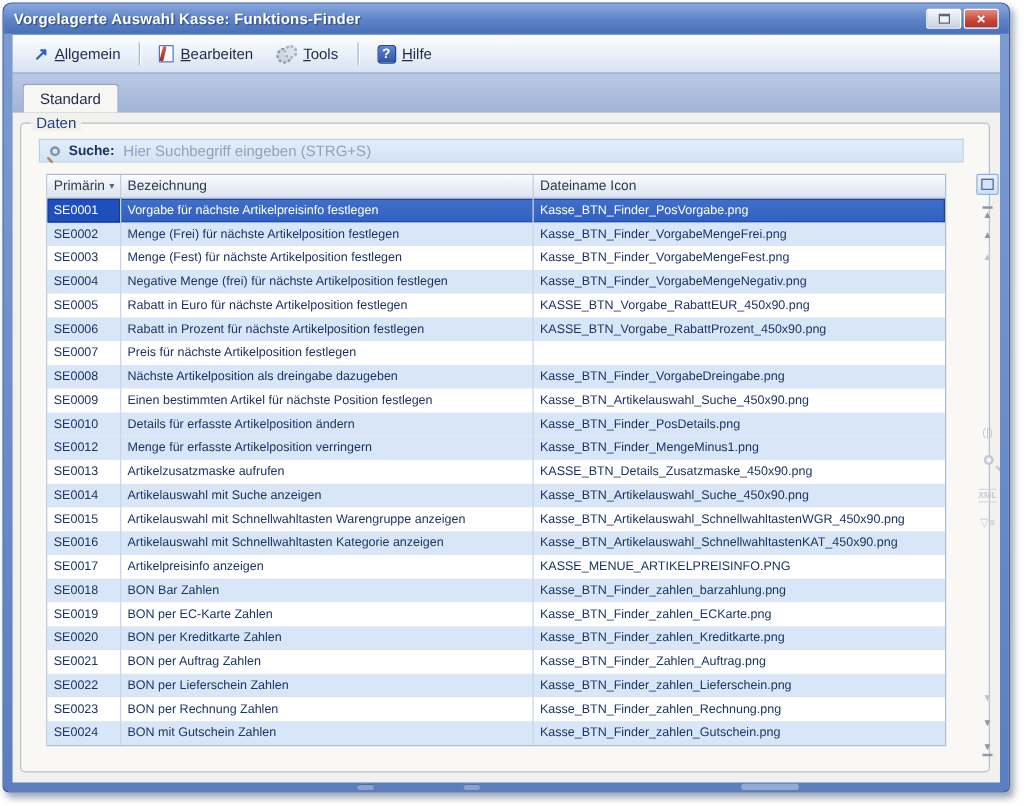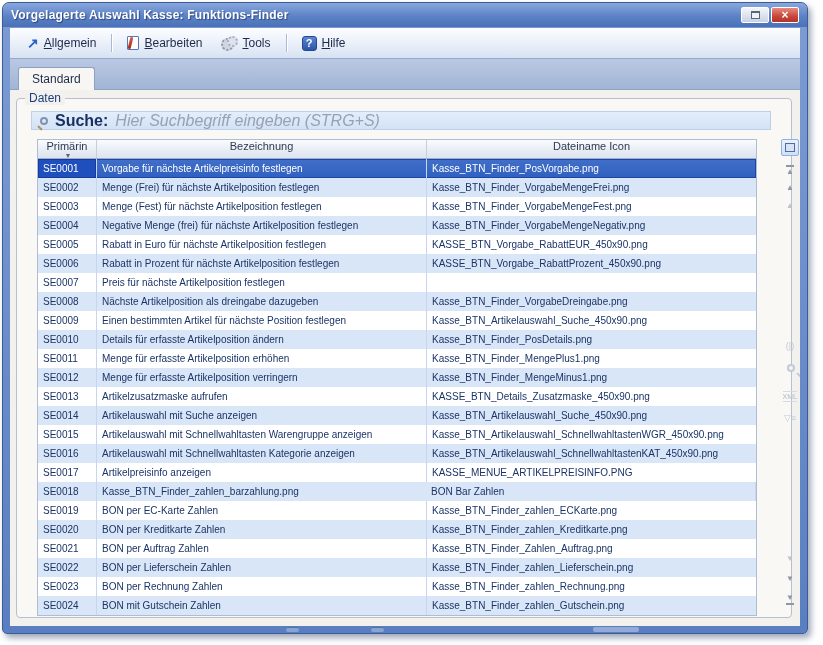--- a/index.html
+++ b/index.html
@@ -61,29 +61,29 @@
   .grouplabel { position:absolute; left:8px; top:-8px; background:#f2f1ed; padding:0 4px;
                 font-size:12px; color:#1e3f7f; }
   
   .searchbar { position:absolute; left:14px; right:20px; top:12px; height:19px;
                background:linear-gradient(#e3eefb,#d3e2f6); border:1px solid #bcd0ea;
                display:flex; align-items:center; gap:7px; padding:0 6px; }
   .mag { position:relative; width:8px; height:8px; border:2px solid #8193b2;
          border-radius:50%; background:#dfe8f4; margin-left:2px; }
   .mag::after { content:""; position:absolute; width:6px; height:2px; background:#b28a56;
                 left:-5px; top:8px; transform:rotate(45deg); border-radius:1px; }
-  .search-label { font-size:16px; font-weight:bold; color:#17305f; }
-  .search-placeholder { font-size:16px; font-style:italic; color:#97a1b2; }
+  .search-label { font-size:11px; font-weight:bold; color:#17305f; }
+  .search-placeholder { font-size:12px; color:#97a1b2; }
   
   .gridwrap { position:absolute; left:20px; top:40px; }
   .grid { width:720px; border:1px solid #aebdd4; background:#fff; }
   .ghead { display:flex; height:19px;
            background:linear-gradient(#fafcfe,#e7ecf4 60%,#dde4ef);
            border-bottom:1px solid #9fb0ca; font-size:11px; color:#2e3a50; }
-  .hcell { display:flex; align-items:center; padding:0 5px; border-right:1px solid #c5cedd;flex-direction:column; }
+  .hcell { display:flex; align-items:center; padding:0 5px; border-right:1px solid #c5cedd; }
   .h-id { width:59px; } .h-name { width:330px; } .h-file { width:329px; border-right:none; }
   .sort-ic { font-size:7px; color:#5d6activism7a; color:#5d677a; margin-left:2px; }
   .trow { display:flex; height:19px; font-size:10px; color:#1b3467; background:#fff; }
   .trow.alt { background:#d9e6f7; }
   .trow.sel { background:linear-gradient(#416fc9,#3060c0); color:#fff;
               box-shadow:inset 0 0 0 1px #1c46a6; }
   .cell { display:flex; align-items:center; padding:0 5px; overflow:hidden;
           white-space:nowrap; border-right:1px solid #c7d6ee; }
   .cid { width:59px; } .cname { width:330px; } .cfile { width:329px; border-right:none; }
   .sel .cid { background:#1f4fbd; box-shadow:inset 0 0 0 1px #16399a; }
@@ -220,25 +220,20 @@
                 <div class="trow">
                   <span class="cell cid">SE0009</span>
                   <span class="cell cname">Einen bestimmten Artikel für nächste Position festlegen</span>
                   <span class="cell cfile">Kasse_BTN_Artikelauswahl_Suche_450x90.png</span>
                 </div>
                 <div class="trow alt">
                   <span class="cell cid">SE0010</span>
                   <span class="cell cname">Details für erfasste Artikelposition ändern</span>
                   <span class="cell cfile">Kasse_BTN_Finder_PosDetails.png</span>
                 </div>
-                <div class="trow">
-                  <span class="cell cid">SE0011</span>
-                  <span class="cell cname">Menge für erfasste Artikelposition erhöhen</span>
-                  <span class="cell cfile">Kasse_BTN_Finder_MengePlus1.png</span>
-                </div>
                 <div class="trow alt">
                   <span class="cell cid">SE0012</span>
                   <span class="cell cname">Menge für erfasste Artikelposition verringern</span>
                   <span class="cell cfile">Kasse_BTN_Finder_MengeMinus1.png</span>
                 </div>
                 <div class="trow">
                   <span class="cell cid">SE0013</span>
                   <span class="cell cname">Artikelzusatzmaske aufrufen</span>
                   <span class="cell cfile">KASSE_BTN_Details_Zusatzmaske_450x90.png</span>
                 </div>
@@ -257,22 +252,22 @@
                   <span class="cell cname">Artikelauswahl mit Schnellwahltasten Kategorie anzeigen</span>
                   <span class="cell cfile">Kasse_BTN_Artikelauswahl_SchnellwahltastenKAT_450x90.png</span>
                 </div>
                 <div class="trow">
                   <span class="cell cid">SE0017</span>
                   <span class="cell cname">Artikelpreisinfo anzeigen</span>
                   <span class="cell cfile">KASSE_MENUE_ARTIKELPREISINFO.PNG</span>
                 </div>
                 <div class="trow alt">
                   <span class="cell cid">SE0018</span>
+                  <span class="cell cname">BON Bar Zahlen</span>
                   <span class="cell cfile">Kasse_BTN_Finder_zahlen_barzahlung.png</span>
-                  <span class="cell cname">BON Bar Zahlen</span>
                 </div>
                 <div class="trow">
                   <span class="cell cid">SE0019</span>
                   <span class="cell cname">BON per EC-Karte Zahlen</span>
                   <span class="cell cfile">Kasse_BTN_Finder_zahlen_ECKarte.png</span>
                 </div>
                 <div class="trow alt">
                   <span class="cell cid">SE0020</span>
                   <span class="cell cname">BON per Kreditkarte Zahlen</span>
                   <span class="cell cfile">Kasse_BTN_Finder_zahlen_Kreditkarte.png</span>

